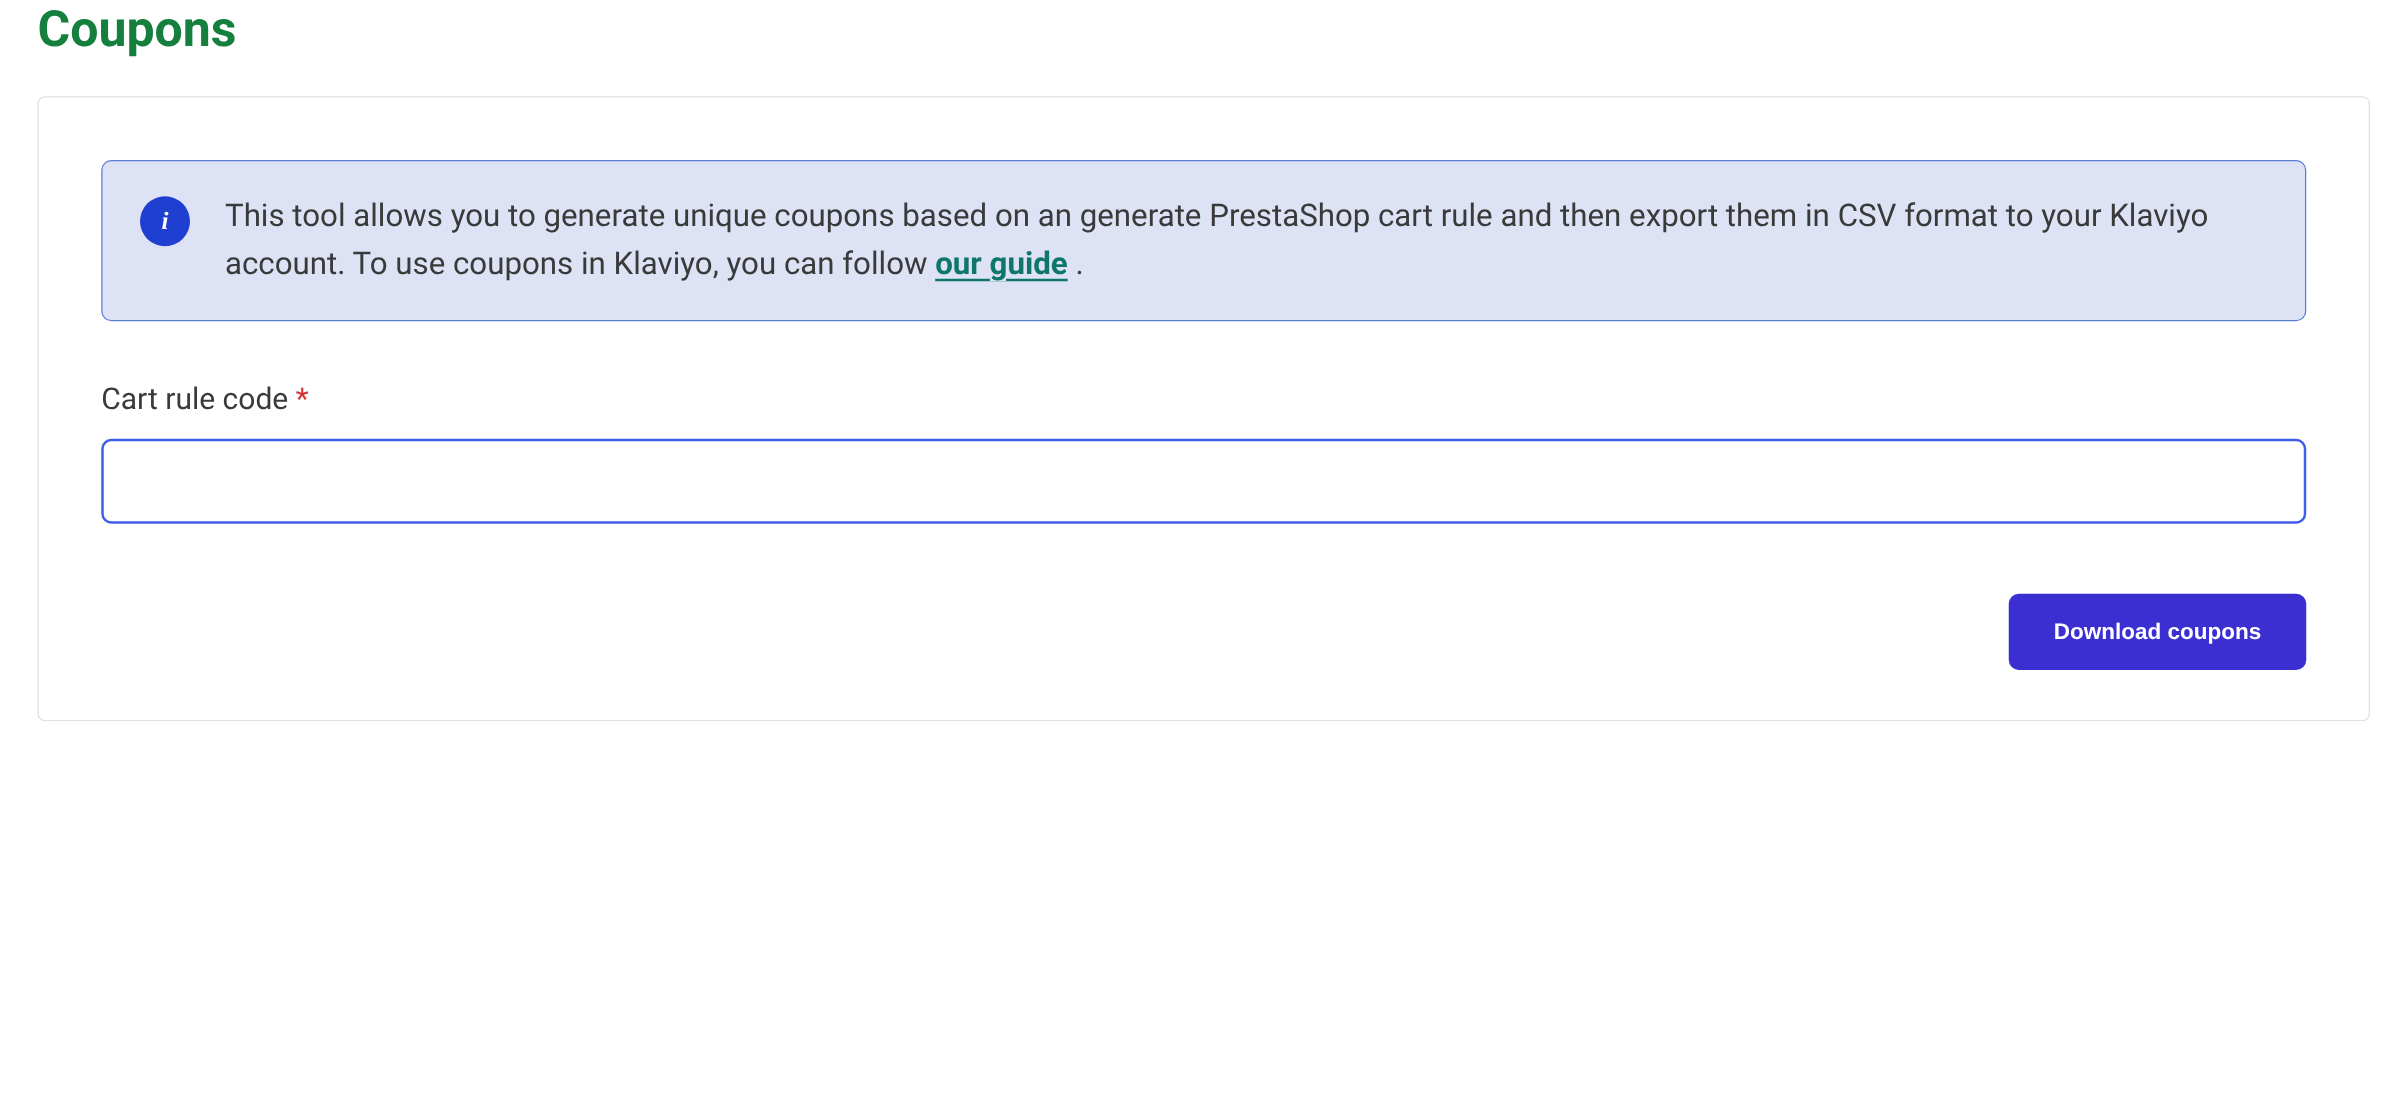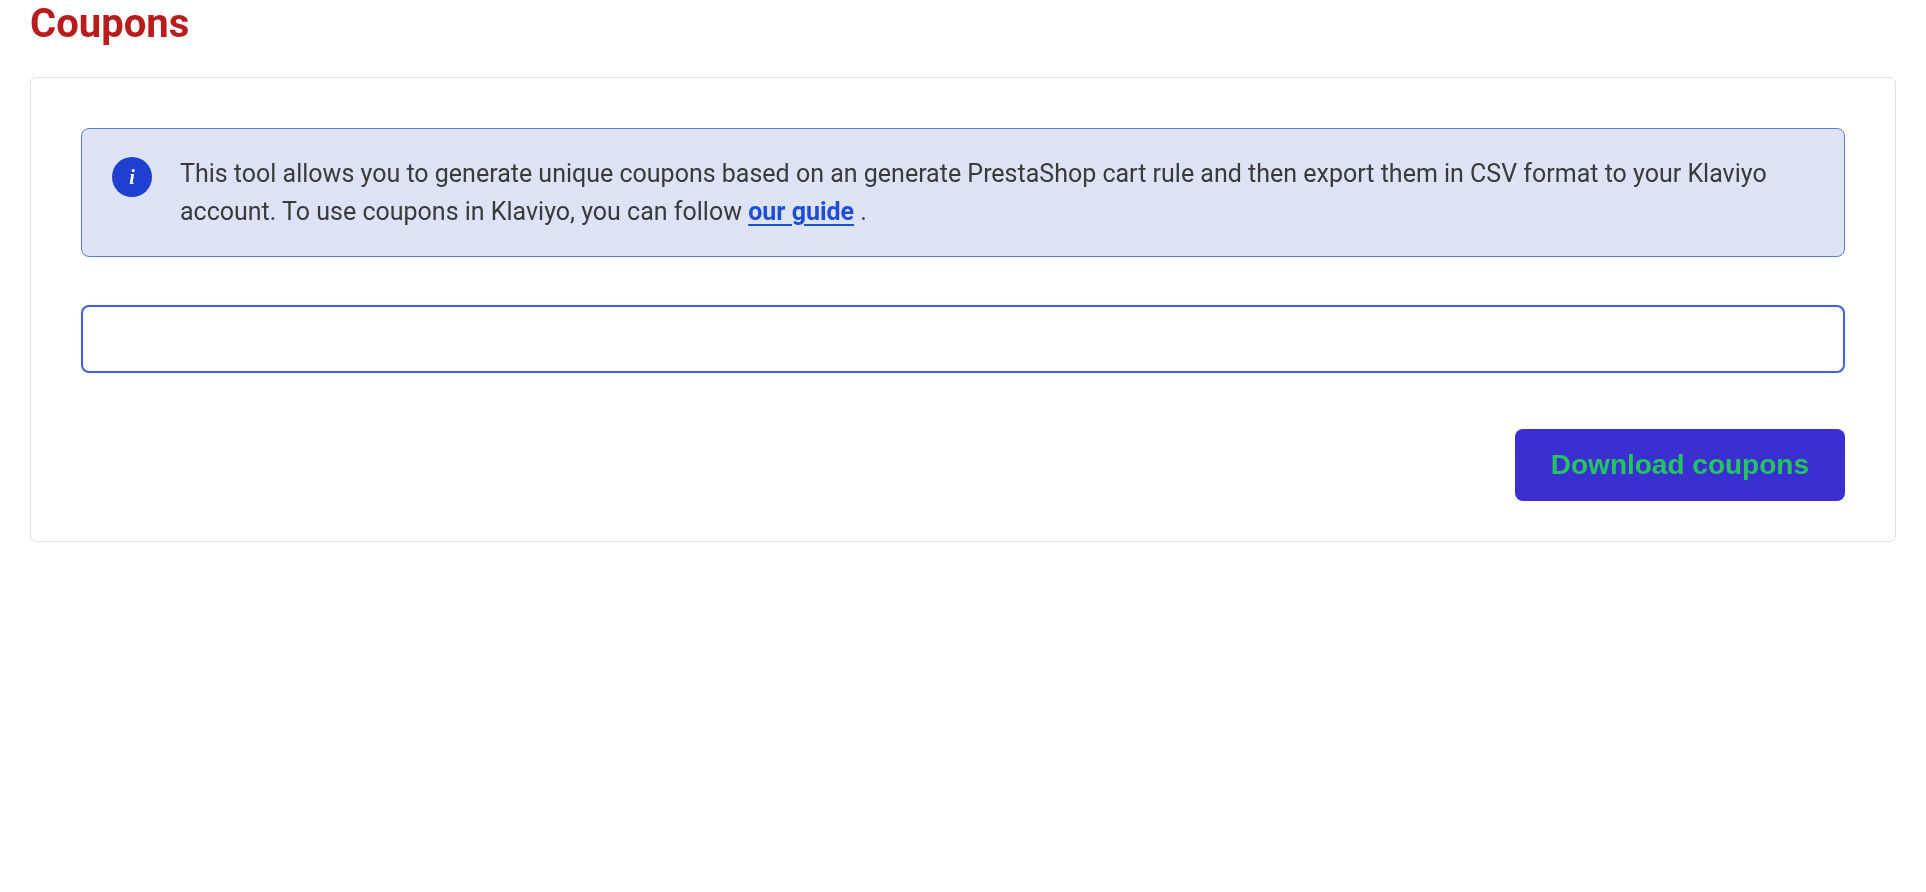--- a/index.html
+++ b/index.html
@@ -8,21 +8,21 @@
     padding: 0;
   }
   body {
     font-family: -apple-system, BlinkMacSystemFont, "Segoe UI", Roboto, "Helvetica Neue", Arial, sans-serif;
     background: #ffffff;
     padding: 0 30px;
   }
   .page-title {
     font-size: 40px;
     font-weight: 700;
-    color: #b91c1c;
+    color: #15803d;
     margin: 0 0 30px 0;
   }
   .card {
     border: 1px solid #e0e0e0;
     border-radius: 6px;
     padding: 50px 50px 40px 50px;
     background: #ffffff;
   }
   .info-box {
     display: flex;
@@ -49,21 +49,21 @@
     font-weight: 700;
     font-size: 20px;
     margin-top: 2px;
   }
   .info-text {
     font-size: 25px;
     line-height: 1.5;
     color: #3a3a3a;
   }
   .info-text a {
-    color: #1d4ed8;
+    color: #0f766e;
     font-weight: 700;
     text-underline-offset: 4px;
     text-decoration-thickness: 2px;
   }
   .form-group {
     margin-bottom: 40px;
   }
   .form-label {
     display: block;
     font-size: 24px;
@@ -86,24 +86,24 @@
   .text-input.focused {
     border: 2px solid #3f5fe8;
   }
   .actions {
     display: flex;
     justify-content: flex-end;
     margin-top: 56px;
   }
   .primary-btn {
     background: #3b2fd1;
-    color: #22c55e;
+    color: #ffffff;
     border: none;
     border-radius: 8px;
-    font-size: 28px;
+    font-size: 18px;
     font-weight: 600;
     padding: 20px 36px;
     cursor: pointer;
   }
 </style>
 </head>
 <body>
 
 <h1 class="page-title">Coupons</h1>
 
@@ -114,20 +114,24 @@
       <span>i</span>
     </div>
     <div class="info-text">
       <span>This tool allows you to generate unique coupons based on an generate PrestaShop cart rule and then export them in CSV format to your Klaviyo account. To use coupons in Klaviyo, you can follow </span>
       <a href="#">our guide</a>
       <span> .</span>
     </div>
   </div>
 
   <div class="form-group">
+    <label class="form-label">
+      <span>Cart rule code</span>
+      <span class="req">*</span>
+    </label>
     <input type="text" class="text-input focused" value="" style="">
   </div>
 
 
   <div class="actions">
     <button class="primary-btn">Download coupons</button>
   </div>
 
 </div>
 

